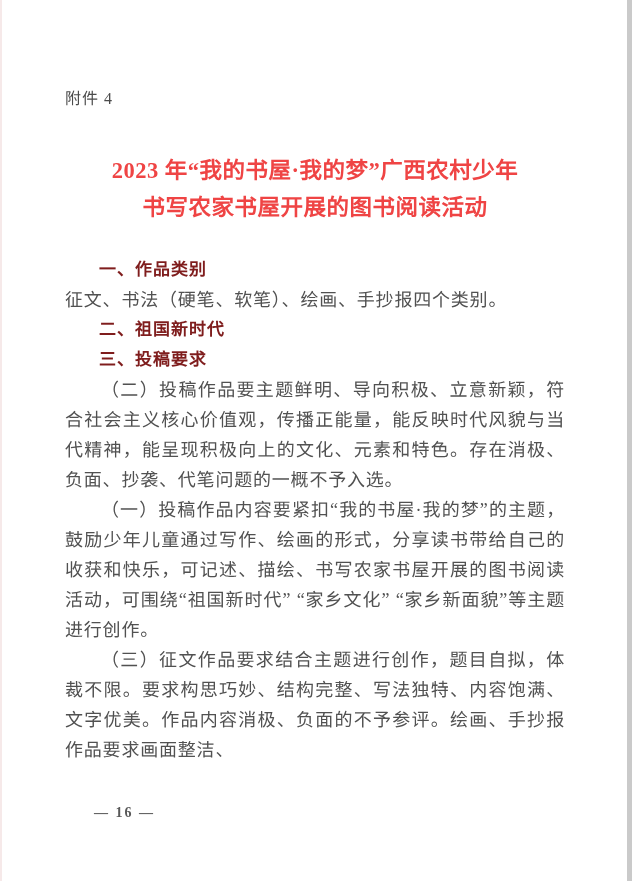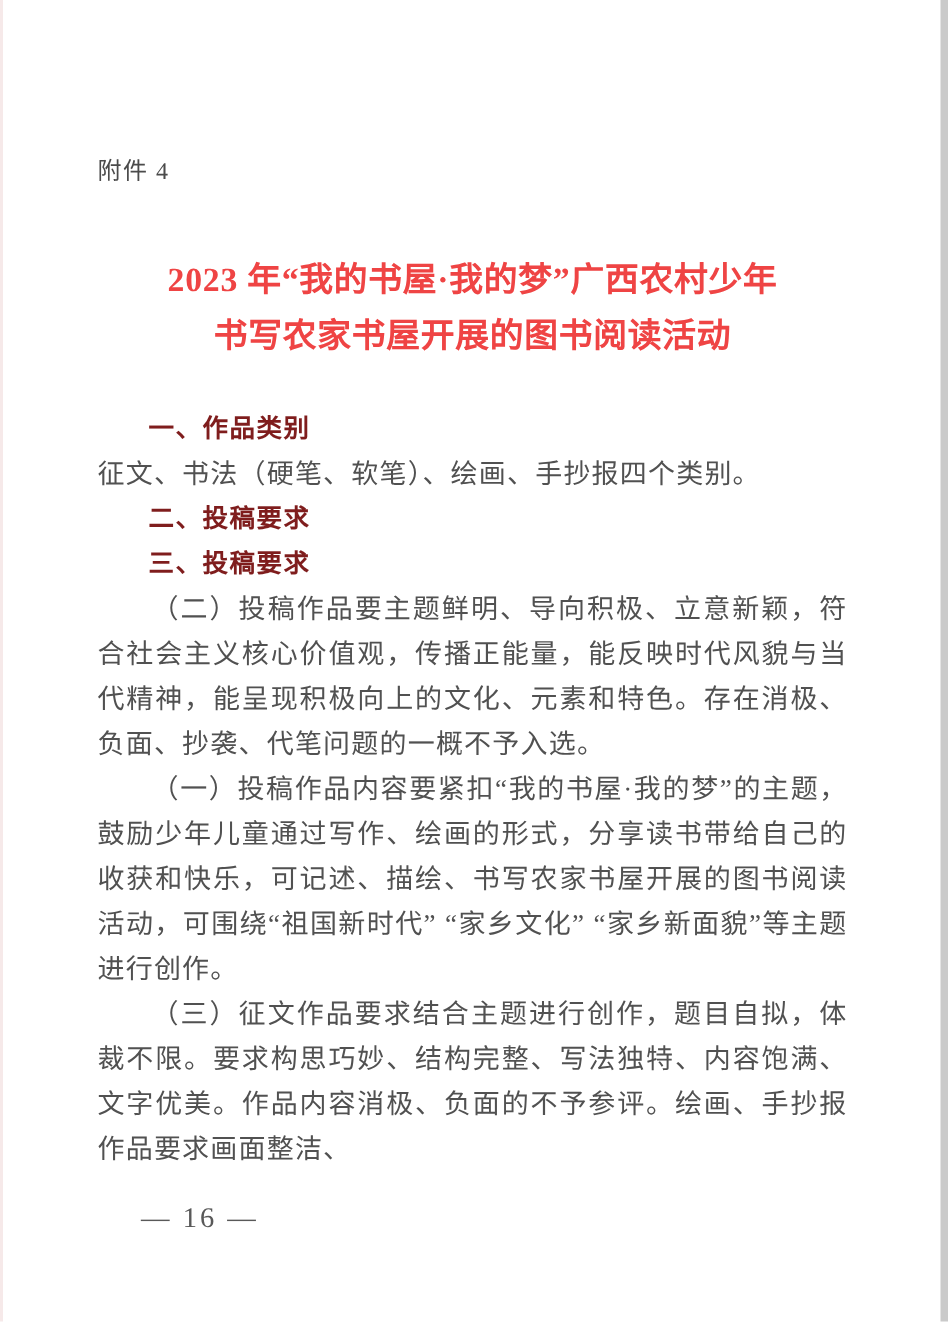--- a/index.html
+++ b/index.html
@@ -24,21 +24,21 @@
   
   .edge-right {
     position: absolute;
     right: 0; top: 0;
     width: 5px; height: 100%;
     background: #cacaca;
   }
   .doc {
     position: absolute;
     left: 65px;
-    top: 104px;
+    top: 88px;
     width: 500px;
   }
   .attachment {
     font-size: 16px;
     line-height: 22px;
     color: #4b4b4b;
     letter-spacing: 1px;
   }
   .title-block {
     margin-top: 42px;
@@ -75,24 +75,25 @@
     letter-spacing: 0.8px;
     color: #515151;
   }
   .para.no-indent {
     text-indent: 0;
   }
   .page-number {
     position: absolute;
     left: 94px;
     top: 802px;
-    font-size: 19px;
+    font-size: 14px;
     line-height: 22px;
     color: #595959;
     letter-spacing: 2px;
+    font-weight: bold;
   }
 </style>
 </head>
 <body>
 
 <div class="edge-left"></div>
 <div class="edge-right"></div>
 
 <div class="doc">
 
@@ -101,21 +102,21 @@
   <div class="title-block">
     <div class="title-line">2023 年“我的书屋·我的梦”广西农村少年</div>
     <div class="title-line">书写农家书屋开展的图书阅读活动</div>
   </div>
 
   <div class="body-text">
 
     <h3 class="heading">一、作品类别</h3>
     <p class="para no-indent">征文、书法（硬笔、软笔）、绘画、手抄报四个类别。</p>
 
-    <h3 class="heading">二、投稿要求</h3>
+    <h3 class="heading">二、祖国新时代</h3>
 
     <h3 class="heading">三、投稿要求</h3>
     <p class="para">（二）投稿作品要主题鲜明、导向积极、立意新颖，符合社会主义核心价值观，传播正能量，能反映时代风貌与当代精神，能呈现积极向上的文化、元素和特色。存在消极、负面、抄袭、代笔问题的一概不予入选。</p>
     <p class="para">（一）投稿作品内容要紧扣“我的书屋·我的梦”的主题，鼓励少年儿童通过写作、绘画的形式，分享读书带给自己的收获和快乐，可记述、描绘、书写农家书屋开展的图书阅读活动，可围绕“祖国新时代” “家乡文化” “家乡新面貌”等主题进行创作。</p>
     <p class="para">（三）征文作品要求结合主题进行创作，题目自拟，体裁不限。要求构思巧妙、结构完整、写法独特、内容饱满、文字优美。作品内容消极、负面的不予参评。绘画、手抄报作品要求画面整洁、</p>
 
   </div>
 </div>
 
 <div class="page-number">— 16 —</div>

